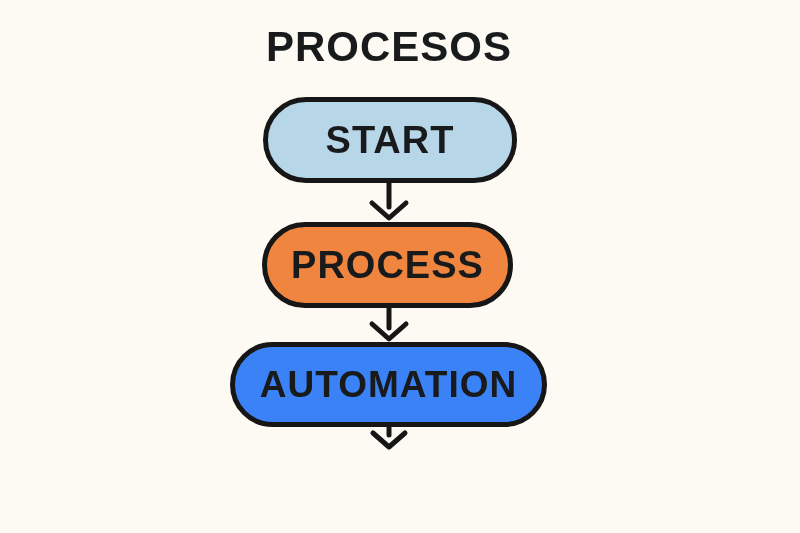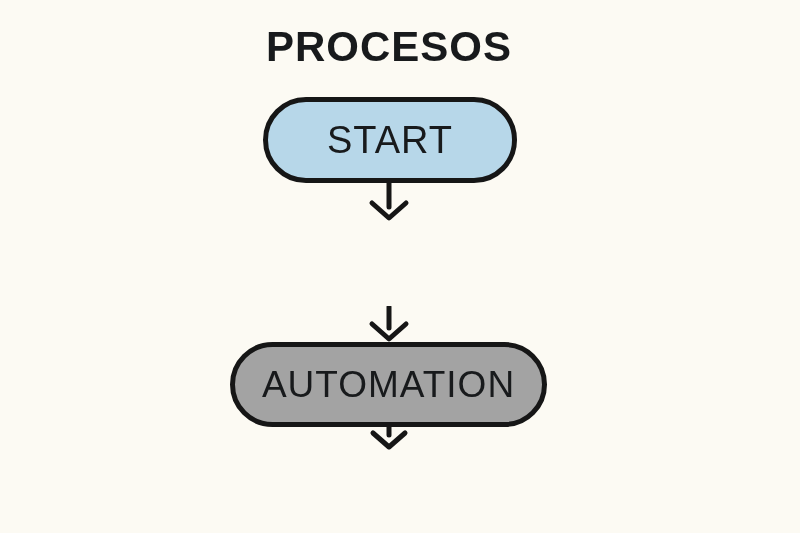--- a/index.html
+++ b/index.html
@@ -28,21 +28,21 @@
     color: #181a1c;
     white-space: nowrap;
   }
   .node {
     position: absolute;
     box-sizing: border-box;
     border: 5px solid #161616;
     display: flex;
     align-items: center;
     justify-content: center;
-    font-weight: normal;
+    font-weight: bold;
     color: #181a1c;
     letter-spacing: 1px;
     white-space: nowrap;
   }
   .node-start {
     left: 263px; top: 97px;
     width: 254px; height: 86px;
     border-radius: 43px;
     font-size: 38px;
   }
@@ -90,27 +90,30 @@
 
   <div class="node node-start" style="background-color: rgb(183, 215, 233);">
     <span>START</span>
   </div>
 
   <svg class="arrow arrow-1" viewBox="0 0 44 41">
     <line x1="22" y1="1" x2="22" y2="26"></line>
     <polyline points="5,22 22,37 39,22"></polyline>
   </svg>
 
+  <div class="node node-process" style="background-color: rgb(240, 133, 63);">
+    <span>PROCESS</span>
+  </div>
 
   <svg class="arrow arrow-2" viewBox="0 0 44 38">
     <line x1="22" y1="1" x2="22" y2="22"></line>
     <polyline points="5,18 22,33 39,18"></polyline>
   </svg>
 
-  <div class="node node-automation" style="background-color: #a3a3a3;">
+  <div class="node node-automation" style="background-color: #3b82f6;">
     <span>AUTOMATION</span>
   </div>
 
   <svg class="arrow arrow-3" viewBox="0 0 44 27">
     <line x1="22" y1="1" x2="22" y2="11"></line>
     <polyline points="6,9 22,23 38,9"></polyline>
   </svg>
 
 
 </div>

